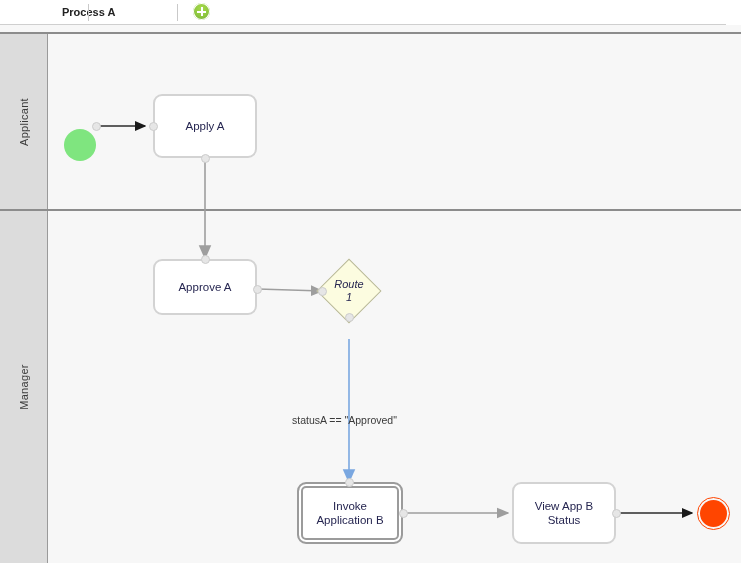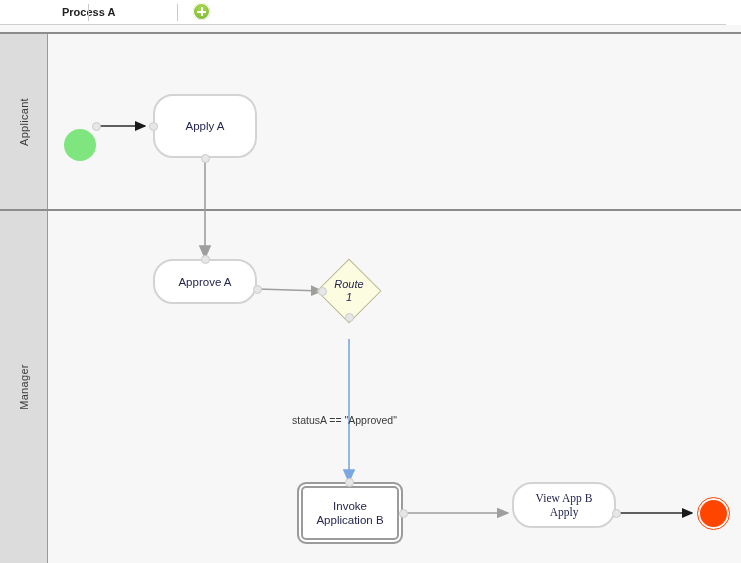--- a/index.html
+++ b/index.html
@@ -124,21 +124,21 @@
     position: absolute;
     box-sizing: border-box;
     display: flex;
     align-items: center;
     justify-content: center;
     text-align: center;
   }
   .task {
     background: #ffffff;
     border: 2px solid #d3d3d3;
-    border-radius: 20px;
+    border-radius: 9px;
     font-size: 11.5px;
     color: #252550;
     line-height: 14px;
   }
   .callactivity {
     background: #ffffff;
     border: 2px solid #9b9b9b;
     border-radius: 9px;
     font-size: 11.5px;
     color: #252550;
@@ -257,21 +257,21 @@
 
   <div class="event" id="start-event" style="left:64px; top:104px; width:32px; height:32px;"></div>
   <div class="handle" style="left:92px; top:97px;"></div>
 
   <div class="node task" style="left:153px; top:69px; width:104px; height:64px;">
     <span>Apply A</span>
   </div>
   <div class="handle" style="left:149px; top:97px;"></div>
   <div class="handle" style="left:201px; top:129px;"></div>
 
-  <div class="node task" style="left:153px; top:234px; width:104px; height:45px;">
+  <div class="node task" style="left:153px; top:234px; width:104px; height:56px;">
     <span>Approve A</span>
   </div>
   <div class="handle" style="left:201px; top:230px;"></div>
   <div class="handle" style="left:253px; top:260px;"></div>
 
   <div class="gateway-wrap" style="left:326px; top:243px; width:46px; height:46px;font-style:italic;">
     <div class="gateway-shape"></div>
     <div class="gateway-label">
       <div>
         <div>Route</div>
@@ -286,24 +286,24 @@
 
   <div class="node callactivity" style="left:297px; top:457px; width:106px; height:62px;">
     <div>
       <div>Invoke</div>
       <div>Application B</div>
     </div>
   </div>
   <div class="handle" style="left:345px; top:453px;"></div>
   <div class="handle" style="left:399px; top:484px;"></div>
 
-  <div class="node task" style="left:512px; top:457px; width:104px; height:46px;font-family:Liberation Serif, serif;">
+  <div class="node task" style="left:512px; top:457px; width:104px; height:62px;">
     <div>
       <div>View App B</div>
-      <div>Apply</div>
+      <div>Status</div>
     </div>
   </div>
   <div class="handle" style="left:612px; top:484px;"></div>
 
   <div id="end-event-ring" style="left:697px; top:472px; width:33px; height:33px;"></div>
   <div id="end-event-core" style="left:700px; top:475px; width:27px; height:27px;"></div>
 
 </div>
 
 </body></html>

